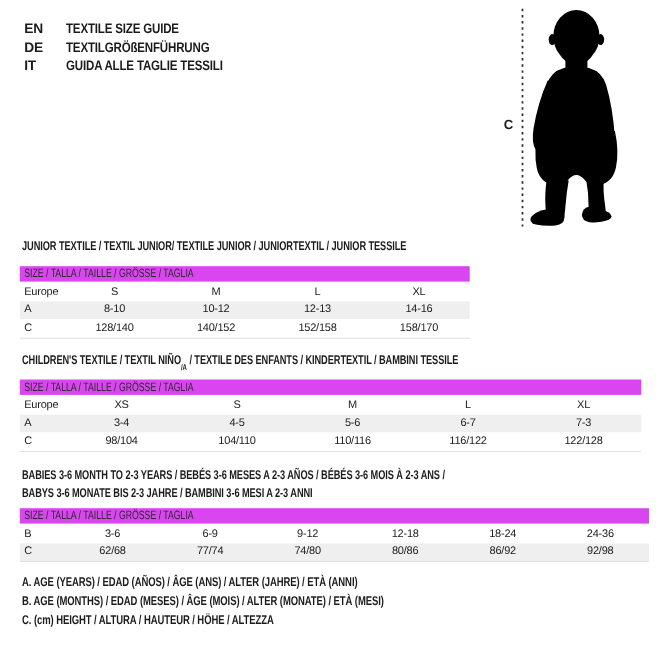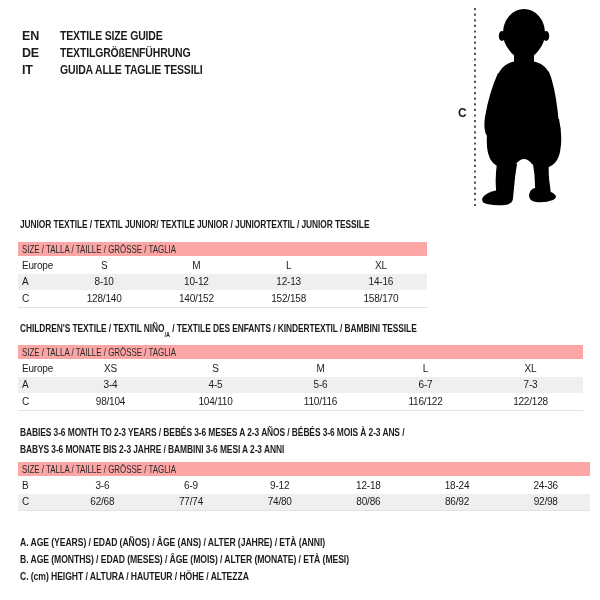--- a/index.html
+++ b/index.html
@@ -3,21 +3,21 @@
 <meta charset="utf-8">
 <style>
   html,body { margin:0; padding:0; }
   body {
     width:600px; height:600px; position:relative; overflow:hidden;
     background:#ffffff; color:#1b1b1b;
     font-family:"Liberation Sans","DejaVu Sans",sans-serif;
   }
 
   
-  .lang-block { position:absolute; left:22px; top:27px; }
+  .lang-block { position:absolute; left:22px; top:17px; }
   .lang-row  { height:17.4px; display:flex; align-items:center;
                font-weight:bold; font-size:12.5px; letter-spacing:-0.2px; }
   .lang-code { width:38px; flex:0 0 38px; }
   .lang-lbl  { display:inline-block; transform:scaleX(.84);
                transform-origin:0 50%; white-space:nowrap; }
 
   
   .figure   { position:absolute; left:452px; top:5px; width:122px; height:203px; }
   .c-label  { position:absolute; left:6px; top:101px; font-weight:bold; font-size:12px; }
   .figure svg { position:absolute; left:16px; top:0; }
@@ -30,33 +30,33 @@
   #title-children { top:320px; }
   #title-babies   { top:424px; }
   .size-sub { font-size:7.5px; position:relative; top:2px; }
 
   
   .tbl { position:absolute; left:18px; border-bottom:1px solid #e2e2e2; }
   #tbl-junior   { top:242px; width:409px; }
   #tbl-children { top:345px; width:565px; }
   #tbl-babies   { top:462px; width:572px; }
 
-  .bar { height:14px; background:#fca5a5; margin-bottom:1px;
+  .bar { height:14px; background:#d946ef; margin-bottom:1px;
          display:flex; align-items:center; padding-left:4px; }
   .bar-text { display:inline-block; font-size:11px; color:#2a2a2a;
               transform:scaleX(.72); transform-origin:0 50%; white-space:nowrap; }
 
   .trow { display:flex; height:16.5px; align-items:center;
           font-size:10px; letter-spacing:-0.2px; }
   .trow.shade { background:#efefef; }
   .row-label { flex:0 0 40px; width:40px; padding-left:4px; box-sizing:border-box; }
   .cell { flex:1 1 0; text-align:center; }
 
   
-  .footnotes { position:absolute; left:20px; top:536px; }
+  .footnotes { position:absolute; left:20px; top:524px; }
   .fn { height:17.2px; display:block; font-weight:bold; font-size:11.5px;
         letter-spacing:-0.1px; transform:scaleX(.75); transform-origin:0 50%;
         white-space:nowrap; }
 </style>
 </head>
 <body>
 
 <div class="lang-block">
   <div class="lang-row">
     <span class="lang-code">EN</span>

